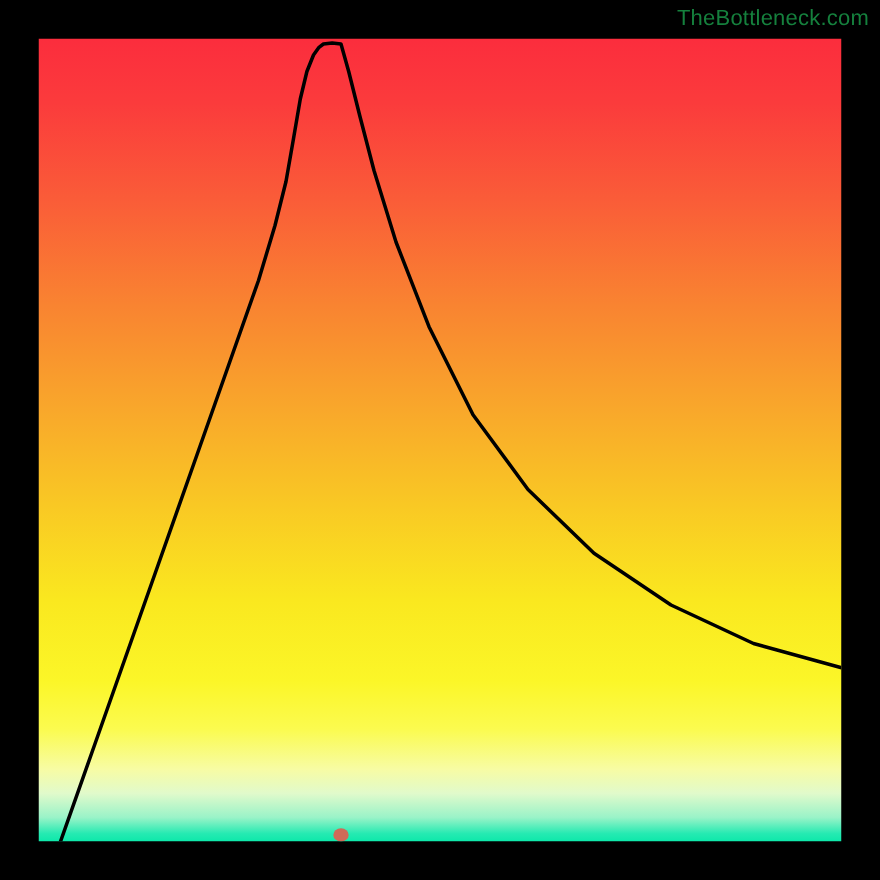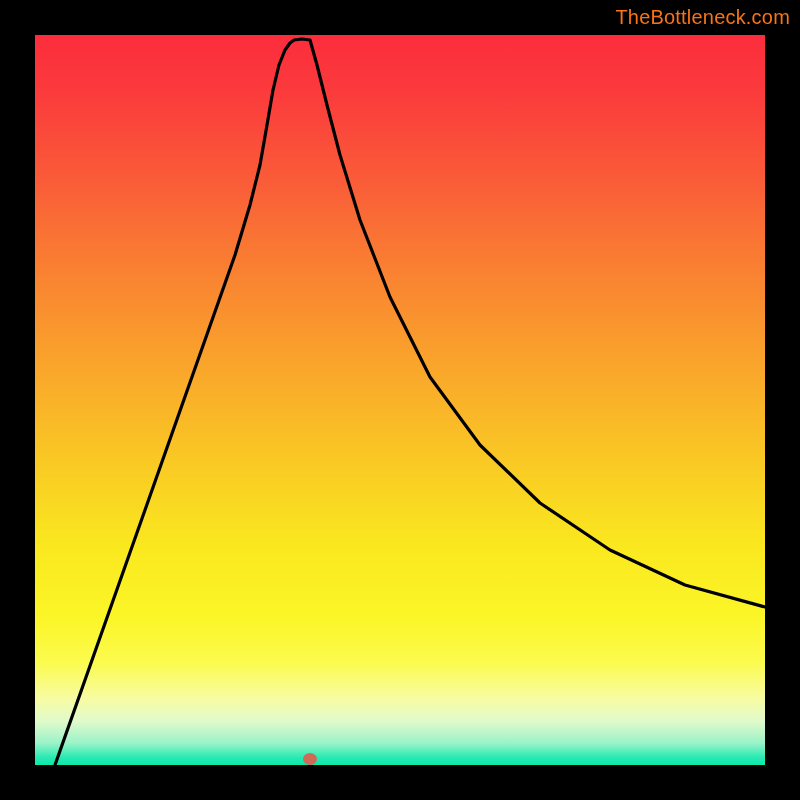--- a/index.html
+++ b/index.html
@@ -45,21 +45,21 @@
       #e1facb 94%,
       #9af3c8 97%,
       #26eab2 99%,
       #0de8aa 100%
     );
   }
   .watermark {
     position: absolute;
     top: 6px;
     right: 10px;
-    color: #f97316;
+    color: #15803d;
     font-size: 20px;
     font-weight: 500;
     letter-spacing: 0.2px;
     user-select: none;
   }
   svg.curve {
     position: absolute;
     inset: 0;
   }
   .dot {

